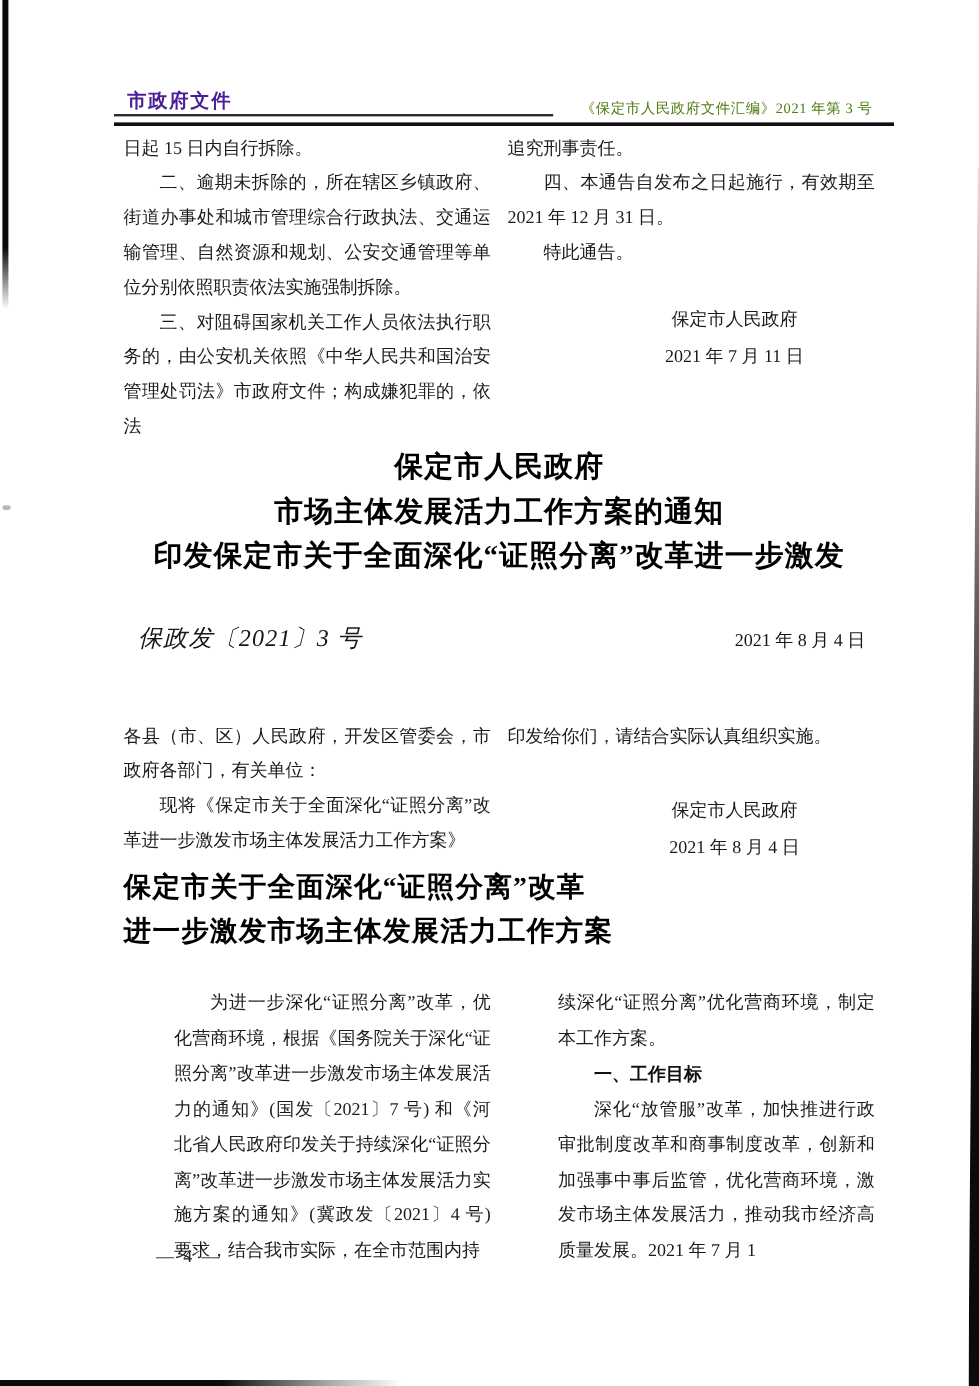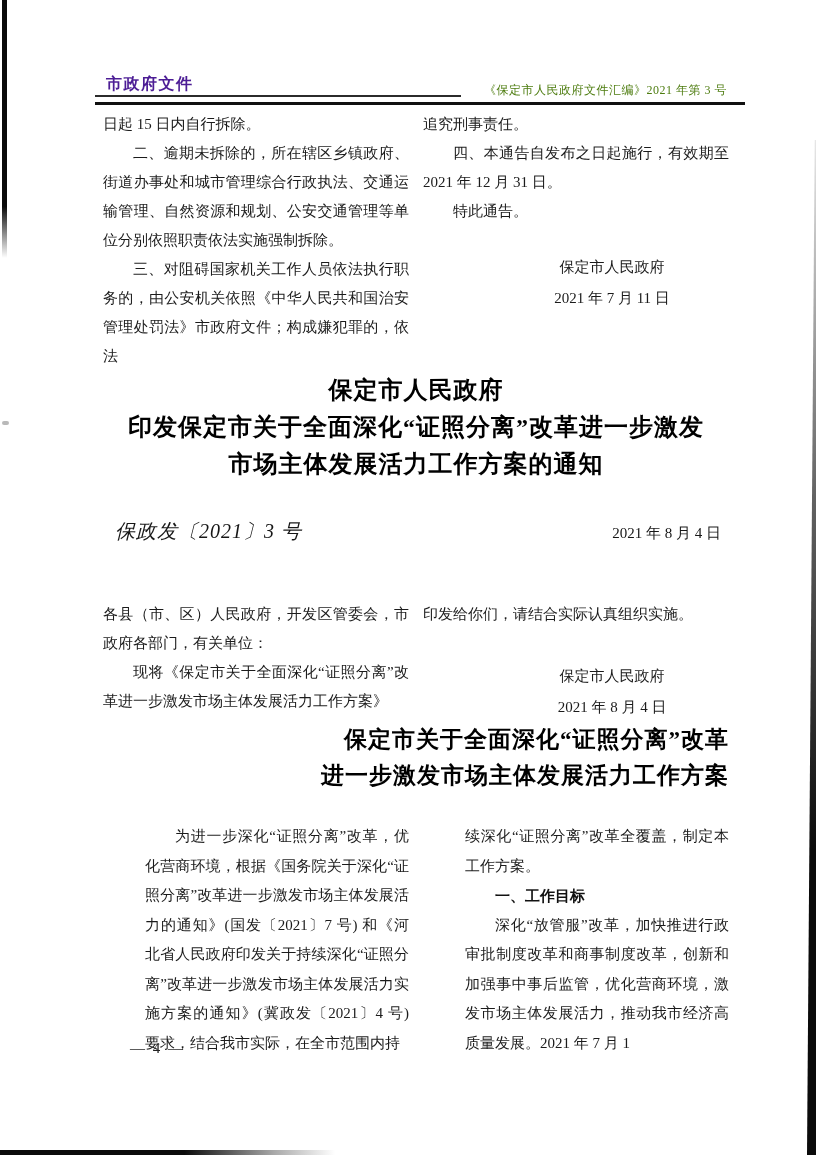--- a/index.html
+++ b/index.html
@@ -40,21 +40,21 @@
     font-weight:700; color:#111; text-indent:2em; text-align:left;
   }
 
   
   .title1 { position:absolute; top:372px; left:0; width:626px; text-align:center;
             font-weight:700; font-size:24px; line-height:37px; letter-spacing:1px; color:#000; }
   .docnum { position:absolute; top:518px; left:0; width:626px; display:flex;
             justify-content:space-between; align-items:baseline; }
   .docnum-left { margin-left:12px; font-style:italic; font-size:20px; letter-spacing:1px; color:#161616; }
   .docnum-right { margin-right:8px; font-size:15px; color:#161616; }
-  .title2 { position:absolute; top:722px; left:0; width:626px; text-align:right;
+  .title2 { position:absolute; top:722px; left:0; width:626px; text-align:left;
             font-weight:700; font-size:23px; line-height:36px; letter-spacing:1px; color:#000; }
 
   
   .footer { position:absolute; top:1040px; left:27px; font-size:15px; letter-spacing:2px; color:#222; }
 
   
   .edge-left {
     position:absolute; left:2px; top:0; width:5px; height:258px;
     background:linear-gradient(to bottom,#0a0a0a 0%,#0a0a0a 80%,rgba(10,10,10,0) 100%);
   }
@@ -96,22 +96,22 @@
         <p class="p indent">特此通告。</p>
         <div class="sig">
           <div>保定市人民政府</div>
           <div>2021 年 7 月 11 日</div>
         </div>
       </div>
     </div>
 
     <div class="title1">
       <div>保定市人民政府</div>
+      <div>市场主体发展活力工作方案的通知</div>
       <div>印发保定市关于全面深化“证照分离”改革进一步激发</div>
-      <div>市场主体发展活力工作方案的通知</div>
     </div>
 
     <div class="docnum">
       <span class="docnum-left">保政发〔2021〕3 号</span>
       <span class="docnum-right">2021 年 8 月 4 日</span>
     </div>
 
     <div class="cols sec2">
       <div class="col">
         <p class="p">各县（市、区）人民政府，开发区管委会，市政府各部门，有关单位：</p>
@@ -129,21 +129,21 @@
     <div class="title2">
       <div>保定市关于全面深化“证照分离”改革</div>
       <div>进一步激发市场主体发展活力工作方案</div>
     </div>
 
     <div class="cols sec3">
       <div class="col">
         <p class="p indent">为进一步深化“证照分离”改革，优化营商环境，根据《国务院关于深化“证照分离”改革进一步激发市场主体发展活力的通知》(国发〔2021〕7 号) 和《河北省人民政府印发关于持续深化“证照分离”改革进一步激发市场主体发展活力实施方案的通知》(冀政发〔2021〕4 号) 要求，结合我市实际，在全市范围内持</p>
       </div>
       <div class="col">
-        <p class="p">续深化“证照分离”改革全覆盖，制定本工作方案。</p>
+        <p class="p">续深化“证照分离”优化营商环境，制定本工作方案。</p>
         <p class="p subhead">一、工作目标</p>
         <p class="p indent">深化“放管服”改革，加快推进行政审批制度改革和商事制度改革，创新和加强事中事后监管，优化营商环境，激发市场主体发展活力，推动我市经济高质量发展。2021 年 7 月 1</p>
       </div>
     </div>
 
     <div class="footer">— 4 —</div>
 
   </div>
 
   <div class="edge-left"></div>

